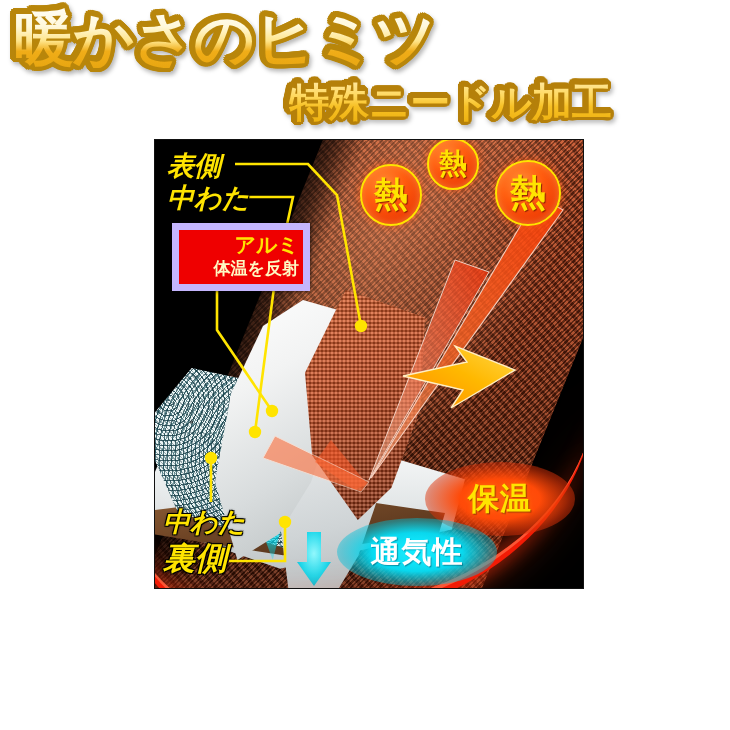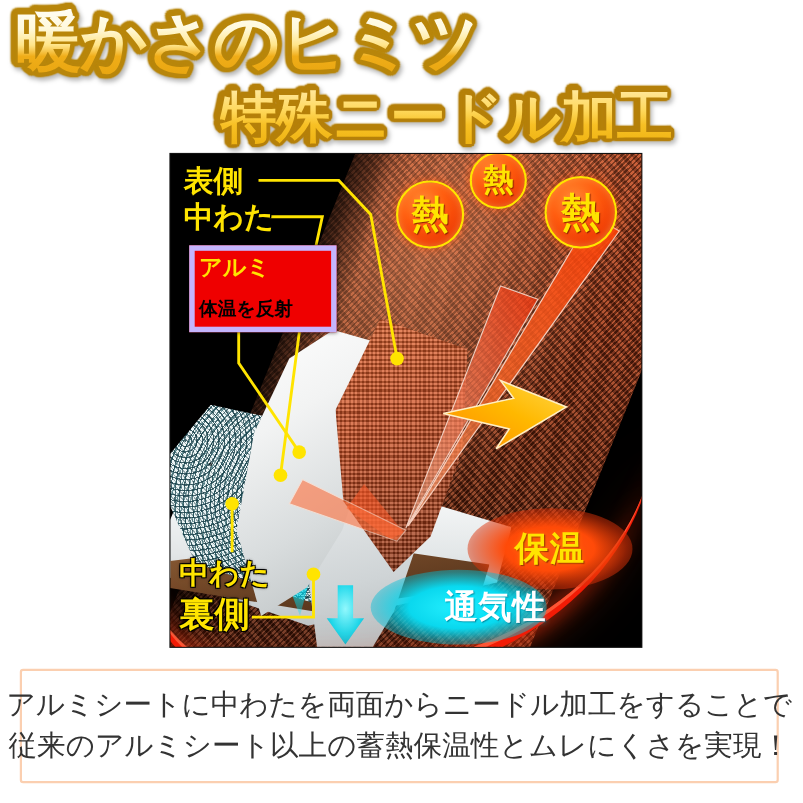--- a/index.html
+++ b/index.html
@@ -24,21 +24,21 @@
     -webkit-text-stroke:0px transparent;
     filter:drop-shadow(2px 0 0 #b8860b) drop-shadow(-2px 0 0 #b8860b)
            drop-shadow(0 2px 0 #b8860b) drop-shadow(0 -2px 0 #b8860b)
            drop-shadow(1.5px 1.5px 0 #b8860b) drop-shadow(-1.5px 1.5px 0 #b8860b)
            drop-shadow(1.5px -1.5px 0 #b8860b) drop-shadow(-1.5px -1.5px 0 #b8860b)
            drop-shadow(2px 3px 2px rgba(0,0,0,.28));
     white-space:nowrap;
   }
   .title-sub{
     position:absolute;right:8px;top:82px;
-    font-size:51px;font-weight:bold;letter-spacing:0px;
+    font-size:40px;font-weight:bold;letter-spacing:0px;
     line-height:1;
     background:linear-gradient(to bottom,#ffe79a 0%,#ffd95e 35%,#f7c024 62%,#eeb211 100%);
     -webkit-background-clip:text;background-clip:text;
     -webkit-text-fill-color:transparent;color:transparent;
     filter:drop-shadow(1.8px 0 0 #b5800a) drop-shadow(-1.8px 0 0 #b5800a)
            drop-shadow(0 1.8px 0 #b5800a) drop-shadow(0 -1.8px 0 #b5800a)
            drop-shadow(1.3px 1.3px 0 #b5800a) drop-shadow(-1.3px 1.3px 0 #b5800a)
            drop-shadow(1.3px -1.3px 0 #b5800a) drop-shadow(-1.3px -1.3px 0 #b5800a)
            drop-shadow(2px 3px 2px rgba(0,0,0,.25));
     white-space:nowrap;
@@ -157,21 +157,21 @@
     font-size:31px;font-weight:bold;color:#ffe400;
     text-shadow:0 0 5px rgba(255,120,0,.9),1px 1px 1px rgba(90,20,0,.8);
     letter-spacing:1px;
   }
 
   
   .tuki{
     position:absolute;left:182px;top:378px;width:160px;height:68px;
     background:radial-gradient(ellipse at 50% 50%, #25f0ff 0%, #0ad8ee 40%, rgba(0,190,215,.5) 66%, rgba(0,120,150,0) 100%);
     border-radius:50%;
-    display:flex;align-items:center;justify-content:flex-end;
+    display:flex;align-items:center;justify-content:center;
   }
   .tuki span{
     font-size:30px;font-weight:bold;color:#ffffff;
     text-shadow:0 0 6px rgba(0,230,255,.95),1px 1px 1px rgba(0,70,90,.7);
     letter-spacing:1px;
   }
 
   
   .heat{
     position:absolute;border-radius:50%;
@@ -188,36 +188,36 @@
   .heat.h1 span{font-size:34px;}
   .heat.h2{left:272px;top:-2px;width:48px;height:48px;}
   .heat.h2 span{font-size:28px;}
   .heat.h3{left:340px;top:20px;width:62px;height:62px;}
   .heat.h3 span{font-size:36px;}
 
   
   .lab{
     position:absolute;color:#ffe400;font-weight:bold;
     text-shadow:1px 1px 0 #000,-1px 1px 0 #000,1px -1px 0 #000,-1px -1px 0 #000,0 0 3px #000;
-    white-space:nowrap;line-height:1;
+    white-space:nowrap;line-height:1;font-style:italic;
   }
   .lab-omote{left:12px;top:12px;font-size:27px;}
   .lab-nakawata-t{left:12px;top:44px;font-size:27px;}
   .lab-nakawata-b{left:8px;top:368px;font-size:27px;}
   .lab-urawa{left:8px;top:402px;font-size:32px;}
 
   
   .alubox{
     position:absolute;left:17px;top:83px;width:116px;
-    background:#ef0000;border:5px solid #c4b5fd;
-    padding:5px 4px 6px;text-align:left;
+    background:#ef0000;border:7px solid #c4b5fd;
+    padding:5px 4px 6px;text-align:right;
     box-shadow:0 0 4px rgba(0,0,0,.8);
   }
   .alubox .l1{font-size:21px;font-weight:bold;color:#ffe400;line-height:1.04;letter-spacing:0px;}
-  .alubox .l2{font-size:17px;font-weight:bold;color:#000000;line-height:1.2;margin-top:16px;}
+  .alubox .l2{font-size:17px;font-weight:bold;color:#fef9c3;line-height:1.2;margin-top:1px;}
 
   
   .leaders{position:absolute;inset:0;pointer-events:none;}
 
   
   .caption{
     position:absolute;left:18px;top:608px;width:690px;height:104px;
     border:2px solid #fbcfb0;border-radius:3px;
     background:#ffffff;
     display:flex;flex-direction:column;align-items:center;justify-content:center;
@@ -330,18 +330,14 @@
       <div class="lab lab-urawa">裏側</div>
 
       <div class="alubox">
         <div class="l1">アルミ</div>
         <div class="l2">体温を反射</div>
       </div>
 
     </div>
   </div>
 
-  <div class="caption">
-    <div class="line">アルミシートに中わたを両面からニードル加工をすることで</div>
-    <div class="line">従来のアルミシート以上の蓄熱保温性とムレにくさを実現！</div>
-  </div>
 
 </div>
 
 </body></html>

